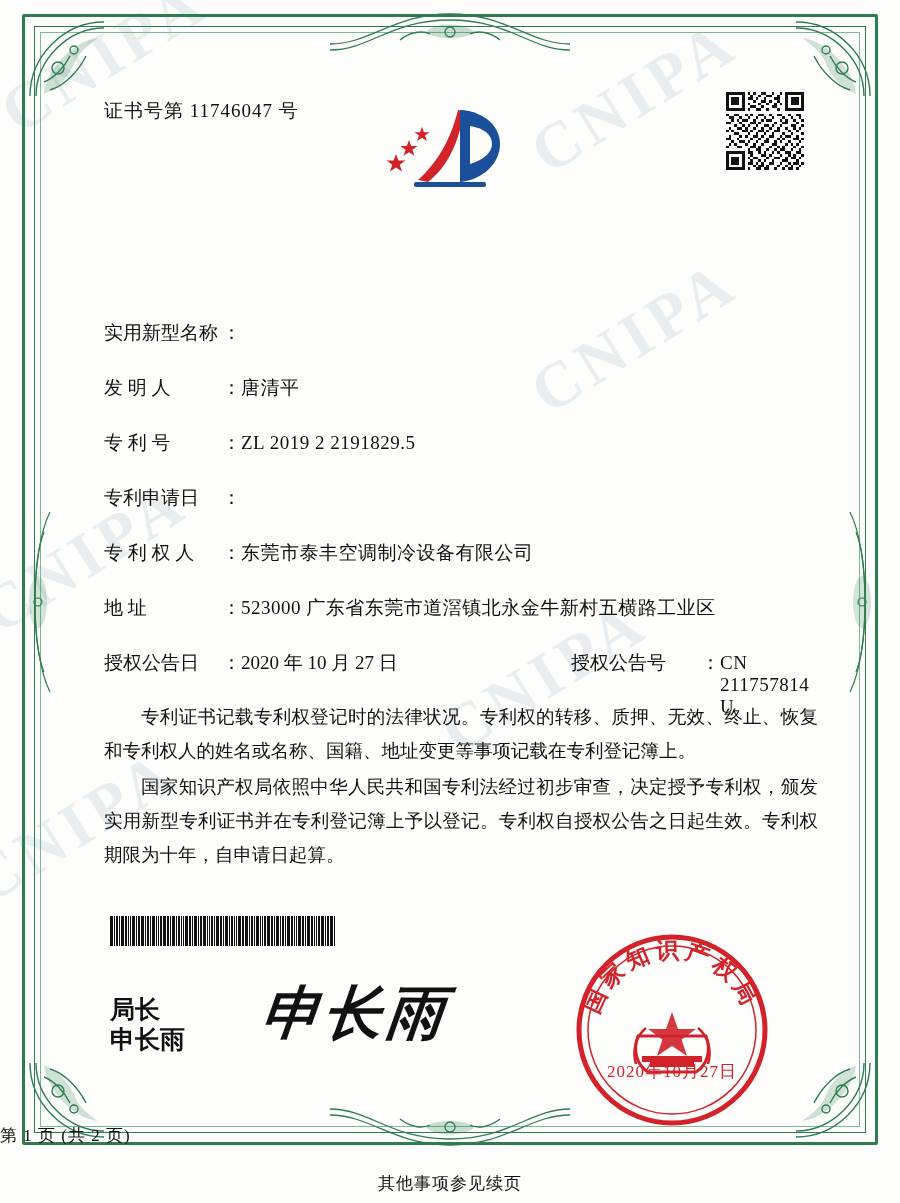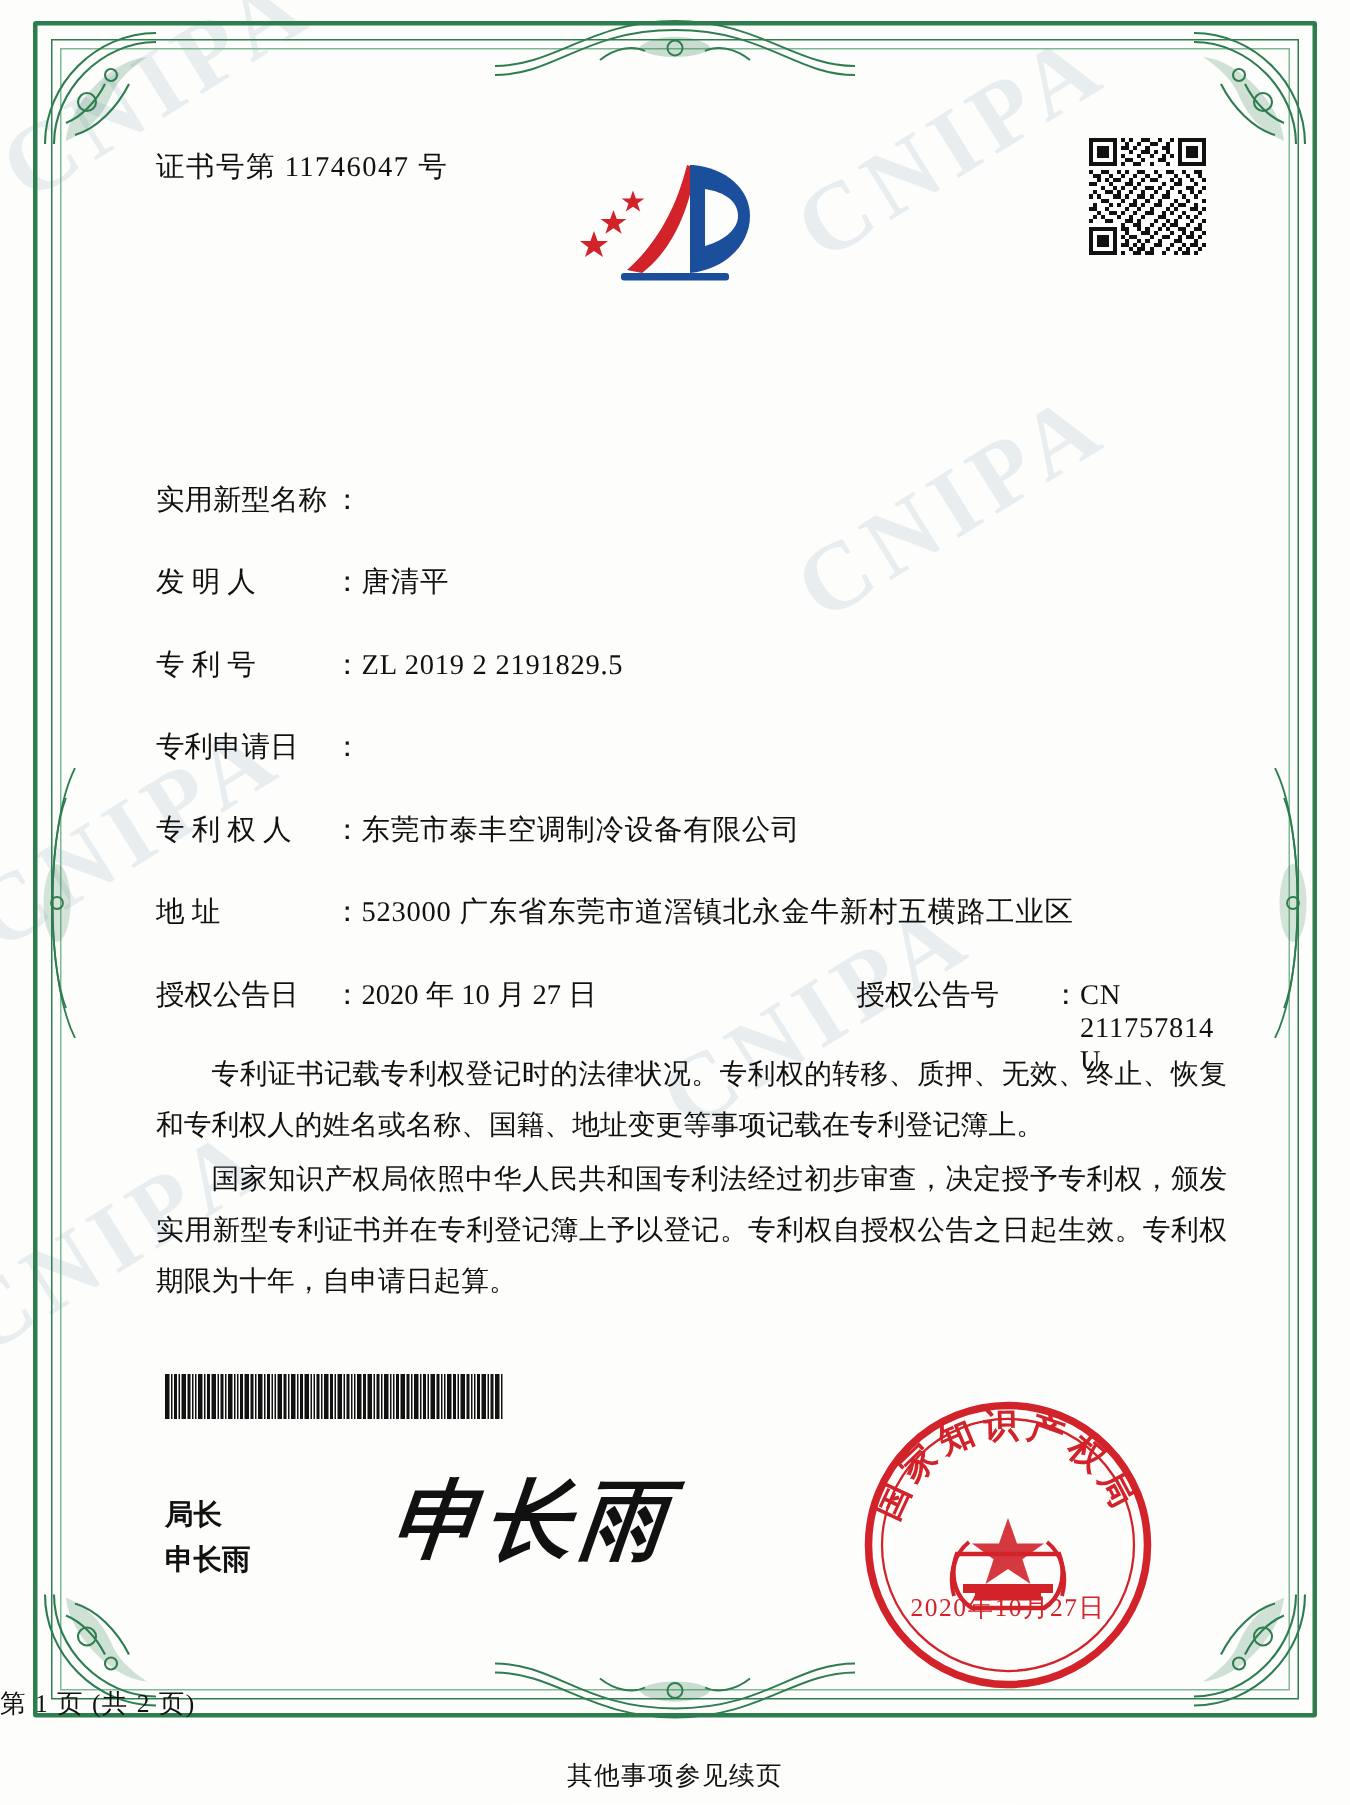--- a/index.html
+++ b/index.html
@@ -130,21 +130,21 @@
   
   .barcode{
     position:absolute;left:110px;top:916px;height:30px;width:285px;
     display:flex;align-items:flex-end;
   }
   .barcode i{display:block;background:#111;height:30px;margin-right:1px;}
 
   .signblock{
     position:absolute;left:110px;top:995px;
     font-family:"DejaVu Sans", sans-serif;
-    font-size:19px;font-weight:700;color:#111;line-height:30px;
+    font-size:25px;font-weight:700;color:#111;line-height:30px;
   }
   .signature{
     position:absolute;left:262px;top:975px;
     font-family:"Liberation Serif","DejaVu Serif",serif;
     font-size:58px;color:#111;
     font-style:italic;font-weight:700;
     letter-spacing:4px;
     transform:skewX(-6deg);
   }
 

